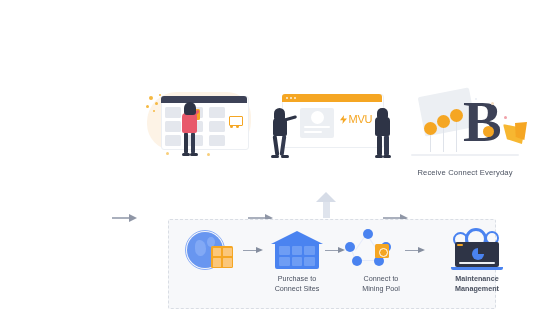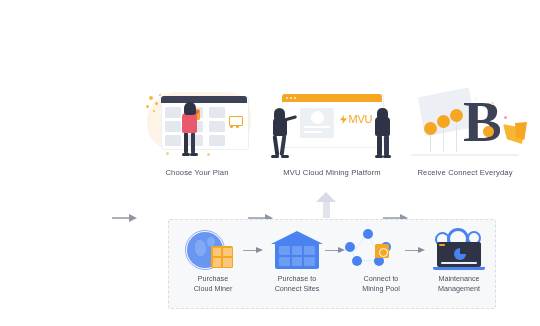--- a/index.html
+++ b/index.html
@@ -127,21 +127,21 @@
   .panel{
     position:absolute;left:168px;top:219px;width:326px;height:88px;
     background:#f7f8fa;border:1px dashed #d9dde4;border-radius:2px;
   }
   .sub{position:absolute;top:8px;width:72px;height:76px;}
   .sub .icon{position:relative;width:72px;height:44px;}
   .sub .lbl{
     position:absolute;top:46px;left:0;width:72px;text-align:center;
     font-size:7.2px;line-height:9.6px;color:#4a5160;
   }
-  .b1{left:8px;} .b2{left:92px;} .b3{left:176px;} .b4{left:254px;}
+  .b1{left:8px;} .b2{left:92px;} .b3{left:176px;} .b4{left:272px;font-weight:bold;}
   .sub-arrow{position:absolute;top:27px;width:22px;height:7px;}
   .sub-arrow .shaft{position:absolute;top:2.8px;left:0;width:15px;height:1.4px;background:#98a0b0;}
   .sub-arrow .head{position:absolute;top:0;left:13px;width:0;height:0;
     border-top:3.5px solid transparent;border-bottom:3.5px solid transparent;
     border-left:7px solid #848d9e;}
   .sa1{left:74px;} .sa2{left:156px;} .sa3{left:236px;}
 
   
   .globe{left:10px;top:4px;width:36px;height:36px;background:#5b8def;border-radius:50%;opacity:.92;}
   .globe-m{position:absolute;background:#82a9f5;border-radius:50%;}
@@ -218,21 +218,20 @@
         <div class="abs p2-body"></div>
         <div class="abs p2-hair"></div>
         <div class="spark" style="left:12px;top:8px;width:4px;height:4px;"></div>
         <div class="spark" style="left:18px;top:14px;width:3px;height:3px;"></div>
         <div class="spark" style="left:9px;top:17px;width:3px;height:3px;"></div>
         <div class="spark" style="left:16px;top:22px;width:2.4px;height:2.4px;"></div>
         <div class="spark" style="left:22px;top:6px;width:2.4px;height:2.4px;"></div>
         <div class="spark" style="left:29px;top:64px;width:3px;height:3px;opacity:.7;"></div>
         <div class="spark" style="left:70px;top:65px;width:3px;height:3px;opacity:.7;"></div>
       </div>
-      <div class="caption">Choose Your Plan</div>
     </div>
 
     <div class="arrow-h a2">
       <div class="shaft"></div>
         <div class="head"></div>
     </div>
 
     <div class="step s3">
       <div class="art">
         <div class="abs win3"></div>
@@ -255,21 +254,20 @@
         <div class="abs p3a-sh2"></div>
         <div class="abs p3a-body"></div>
         <div class="abs p3a-hair"></div>
         <div class="abs p3b-leg1"></div>
         <div class="abs p3b-leg2"></div>
         <div class="abs p3b-sh1"></div>
         <div class="abs p3b-sh2"></div>
         <div class="abs p3b-body"></div>
         <div class="abs p3b-hair"></div>
       </div>
-      <div class="caption">MVU Cloud Mining Platform</div>
     </div>
 
     <div class="arrow-h a3">
       <div class="shaft"></div>
         <div class="head"></div>
     </div>
 
     <div class="step s4">
       <div class="art">
         <div class="abs ground4"></div>
@@ -306,24 +304,20 @@
         <div class="globe-arc" style="left:8px;top:2px;width:38px;height:38px;"></div>
         <div class="globe-m" style="left:18px;top:12px;width:11px;height:16px;border-radius:40% 60% 50% 50%;"></div>
         <div class="globe-m" style="left:30px;top:9px;width:8px;height:10px;border-radius:50%;"></div>
         <div class="abs chip">
           <i></i>
             <i></i>
             <i></i>
             <i></i>
         </div>
       </div>
-      <div class="lbl">
-        <span>Purchase</span><br>
-        <span>Cloud Miner</span>
-      </div>
     </div>
 
     <div class="sub-arrow sa1">
       <div class="shaft"></div>
         <div class="head"></div>
     </div>
 
     <div class="sub b2">
       <div class="icon">
         <div class="abs wh-roof"></div>

